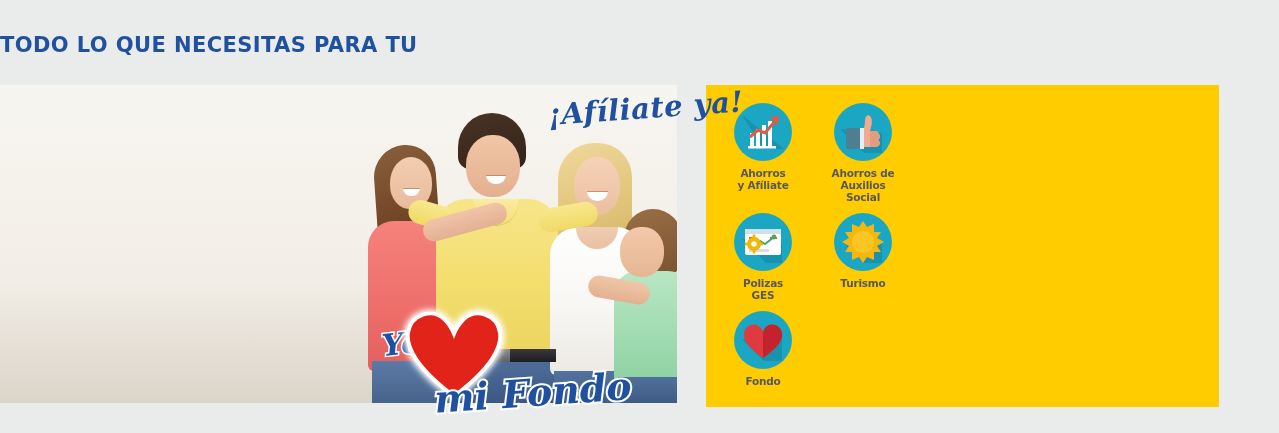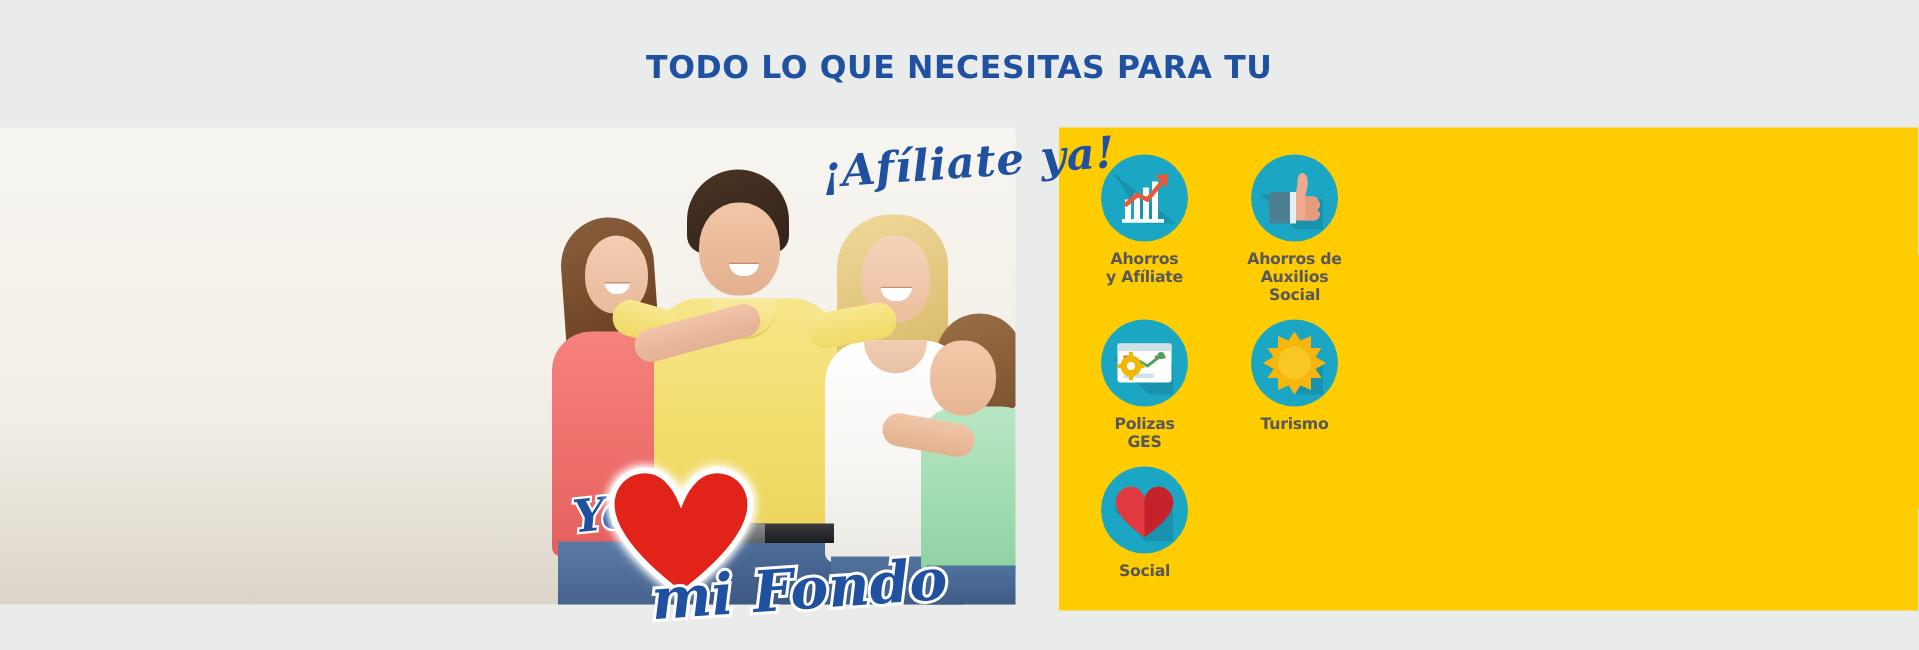--- a/index.html
+++ b/index.html
@@ -21,21 +21,21 @@
     height: 433px;
     background: #eaebeb;
   }
 
   
   .headline {
     position: absolute;
     left: 0;
     top: 33px;
     width: 1279px;
-    text-align: center;
+    text-align: left;
     color: #1f51a0;
     font-family: "DejaVu Sans", sans-serif;
     font-weight: bold;
     font-size: 21px;
     line-height: 25px;
     letter-spacing: 0.4px;
     z-index: 40;
   }
   .headline .line { display: block; white-space: nowrap; }
 
@@ -290,21 +290,21 @@
     paint-order: stroke fill;
     transform: rotate(-4deg);
     white-space: nowrap;
   }
 
   
   .panel {
     position: absolute;
     left: 706px;
     top: 85px;
-    width: 573px;
+    width: 513px;
     height: 322px;
     background: #ffcc00;
   }
   .icon-grid {
     position: absolute;
     left: 16px;
     top: 8px;
     width: 190px;
     display: grid;
     grid-template-columns: 82px 82px;
@@ -475,20 +475,20 @@
 
       <div class="tile">
         <div class="tile-circle">
           <svg width="58" height="58" viewBox="0 0 58 58">
             <path d="M8 28 L30 50 L48 50 L48 28 Z" fill="#1892ad"></path>
             <path d="M29 47 C 13 36, 9 28, 10 22 C 12 13, 22 11, 27 17 C 28 19, 29 20, 29 22 C 29 20, 30 19, 31 17 C 36 11, 46 13, 48 22 C 49 28, 45 36, 29 47 Z" fill="#e0393f"></path>
             <path d="M29 22 C 29 20, 30 19, 31 17 C 36 11, 46 13, 48 22 C 49 28, 45 36, 29 47 Z" fill="#c4232c"></path>
           </svg>
         </div>
         <div class="tile-label">
-          <span>Social</span>
+          <span>Fondo</span>
         </div>
       </div>
 
     </div>
   </div>
 
 </div>
 
 </body></html>

